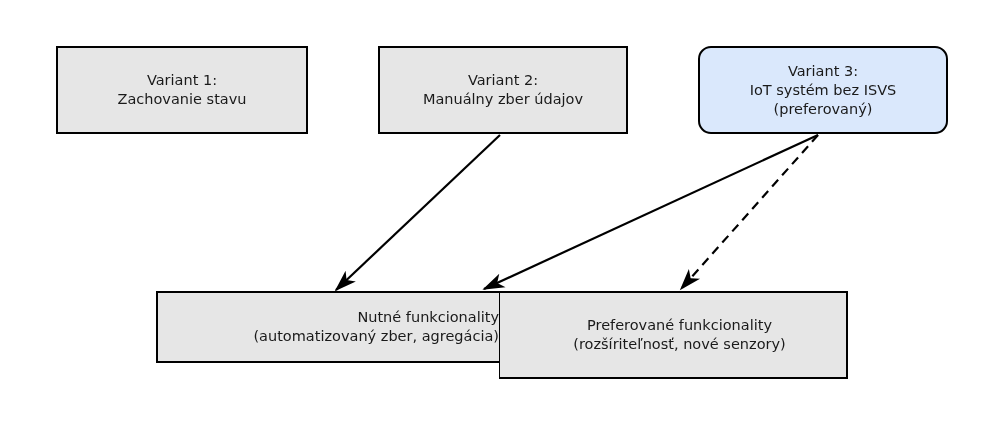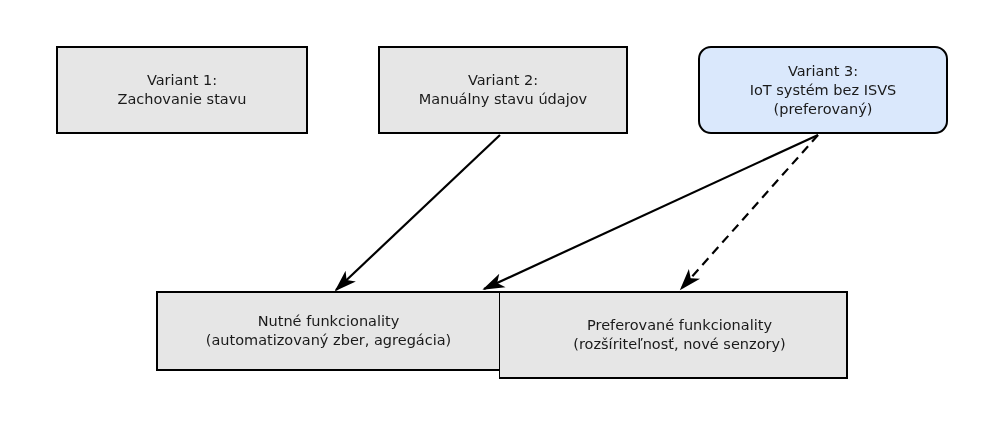--- a/index.html
+++ b/index.html
@@ -48,21 +48,21 @@
   }
   .fill-grey { background: #e6e6e6; }
   .fill-blue { background: #dae8fc; border-radius: 13px; }
 
   
   #variant-1 { left: 56px;  top: 46px; width: 252px; height: 88px; }
   #variant-2 { left: 378px; top: 46px; width: 250px; height: 88px; }
   #variant-3 { left: 698px; top: 46px; width: 250px; height: 88px; }
 
   
-  #func-required  { left: 156px; top: 291px; width: 344px; height: 80px; border-right-width: 1px; }
+  #func-required  { left: 156px; top: 291px; width: 344px; height: 72px; border-right-width: 1px; text-align: right; }
   #func-preferred { left: 499px; top: 291px; width: 349px; height: 88px; border-left-width: 1px; padding-left: 13px; }
 </style>
 </head>
 <body>
 
 <div id="canvas">
 
   <svg id="edges" viewBox="0 0 1004 429" width="1004" height="429" xmlns="http://www.w3.org/2000/svg">
     <defs>
       <marker id="arrowFilled" markerWidth="12" markerHeight="12" refX="9.2" refY="4" orient="auto" markerUnits="strokeWidth">
@@ -77,21 +77,21 @@
     <line x1="818" y1="135" x2="681" y2="289" stroke="#000000" stroke-width="2.2" stroke-dasharray="9 6" marker-end="url(#arrowFilled)"></line>
   </svg>
 
   <div class="node fill-grey" id="variant-1">
     <span class="node-label">Variant 1:
 Zachovanie stavu</span>
   </div>
 
   <div class="node fill-grey" id="variant-2">
     <span class="node-label">Variant 2:
-Manuálny stavu údajov</span>
+Manuálny zber údajov</span>
   </div>
 
   <div class="node fill-blue" id="variant-3">
     <span class="node-label">Variant 3:
 IoT systém bez ISVS
 (preferovaný)</span>
   </div>
 
   <div class="node fill-grey" id="func-required">
     <span class="node-label">Nutné funkcionality

